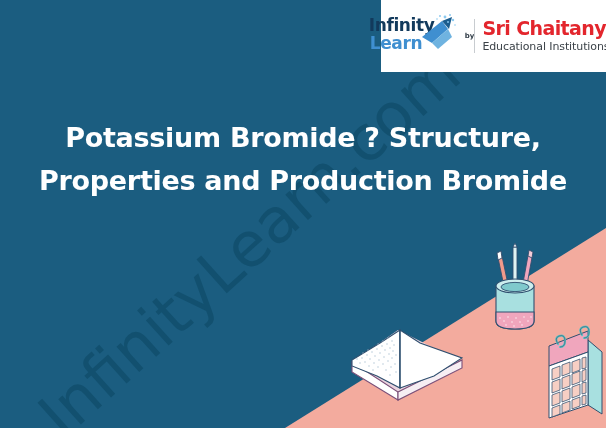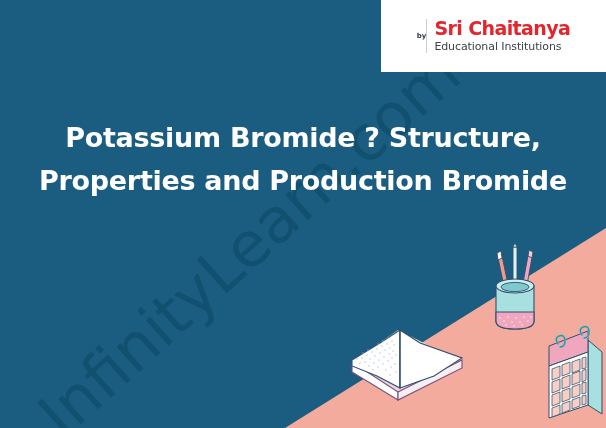--- a/index.html
+++ b/index.html
@@ -295,20 +295,38 @@
         <path d="M582,335 q-4,-6 1,-8 q6,-2 6,5 q0,6 -5,6"></path>
       </g>
     </g>
   </svg>
 
   <div class="watermark">InfinityLearn.com</div>
 
   <div class="logo-box">
     <div class="logo-inner">
 
+      <div class="il-lockup">
+        <div class="il-word1">Infinity</div>
+        <div class="il-word2">Learn</div>
+        <svg class="il-bird" viewBox="0 0 44 40" xmlns="http://www.w3.org/2000/svg">
+          <polygon points="4,24 24,8 30,16 14,30" fill="#3f8fd0"></polygon>
+          <polygon points="24,8 34,4 31,16" fill="#1c5d8e"></polygon>
+          <polygon points="14,30 30,16 34,24 20,36" fill="#6fb3e0"></polygon>
+          <g fill="#8ccaf0">
+            <circle cx="27" cy="4" r="1.4"></circle>
+              <circle cx="32" cy="2" r="1"></circle>
+            <circle cx="22" cy="3" r="1"></circle>
+              <circle cx="35" cy="7" r="1.2"></circle>
+            <circle cx="30" cy="9" r="0.9"></circle>
+              <circle cx="19" cy="6" r="0.8"></circle>
+            <circle cx="37" cy="12" r="0.8"></circle>
+          </g>
+        </svg>
+      </div>
 
       <div class="by-block">
         <span class="by-text">by</span>
         <span class="by-rule"></span>
       </div>
 
       <div class="sc-lockup">
         <div class="sc-title">Sri Chaitanya</div>
         <div class="sc-sub">Educational Institutions</div>
       </div>

